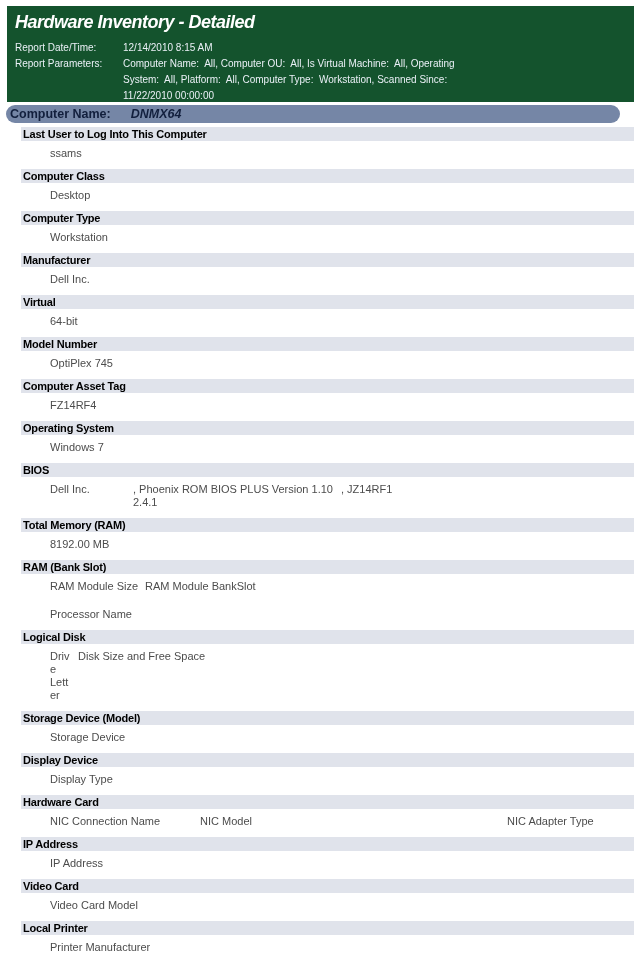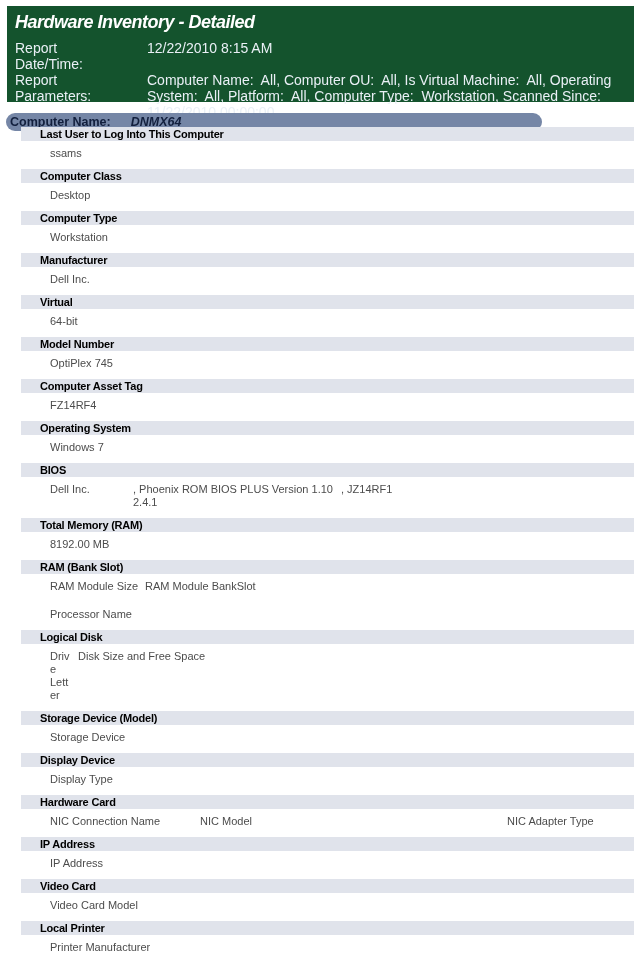--- a/index.html
+++ b/index.html
@@ -31,41 +31,40 @@
   .report-title {
     font-size: 18px;
     font-weight: bold;
     font-style: italic;
     letter-spacing: -0.5px;
     padding: 6px 0 0 8px;
     color: #ffffff;
   }
   .meta-row {
     display: flex;
-    font-size: 14px;
+    font-size: 10px;
     line-height: 16px;
     color: #EAF0F6;
-    gap: 24px;
   }
   .meta-row.first { margin-top: 7px; }
   .meta-label {
     flex: 0 0 116px;
     padding-left: 8px;
     box-sizing: border-box;
   }
   .meta-value {
     white-space: pre-wrap;
     flex: 1 1 auto;
   }
   
   .name-bar {
     position: absolute;
     left: 6px;
-    top: 113px;
-    width: 536px;
+    top: 105px;
+    width: 614px;
     height: 18px;
     background: #7586A6;
     color: #121F3D;
     font-size: 12.5px;
     font-weight: bold;
     line-height: 18px;
     padding-left: 4px;
     box-sizing: border-box;
     white-space: nowrap;
     border-radius: 9px;
@@ -82,21 +81,21 @@
     width: 613px;
   }
   .section { margin-bottom: 9px; }
   .sec-header {
     background: #E0E3EB;
     color: #000000;
     font-size: 11px;
     font-weight: bold;
     height: 14px;
     line-height: 14px;
-    padding-left: 19px;
+    padding-left: 2px;
     letter-spacing: -0.2px;
   }
   .sec-body {
     display: flex;
     align-items: flex-start;
     padding: 6px 0 0 29px;
     font-size: 11px;
     line-height: 13px;
     color: #4C4C4C;
   }
@@ -107,21 +106,21 @@
 </style>
 </head>
 <body>
 
 <div class="page">
 
   <div class="blue-header">
     <div class="report-title">Hardware Inventory - Detailed</div>
     <div class="meta-row first">
       <div class="meta-label">Report Date/Time:</div>
-      <div class="meta-value">12/22/2010 8:15 AM</div>
+      <div class="meta-value">12/14/2010 8:15 AM</div>
     </div>
     <div class="meta-row">
       <div class="meta-label">Report Parameters:</div>
       <div class="meta-value">Computer Name:  All, Computer OU:  All, Is Virtual Machine:  All, Operating
 System:  All, Platform:  All, Computer Type:  Workstation, Scanned Since:
 11/22/2010 00:00:00</div>
     </div>
   </div>
 
   <div class="name-bar">

